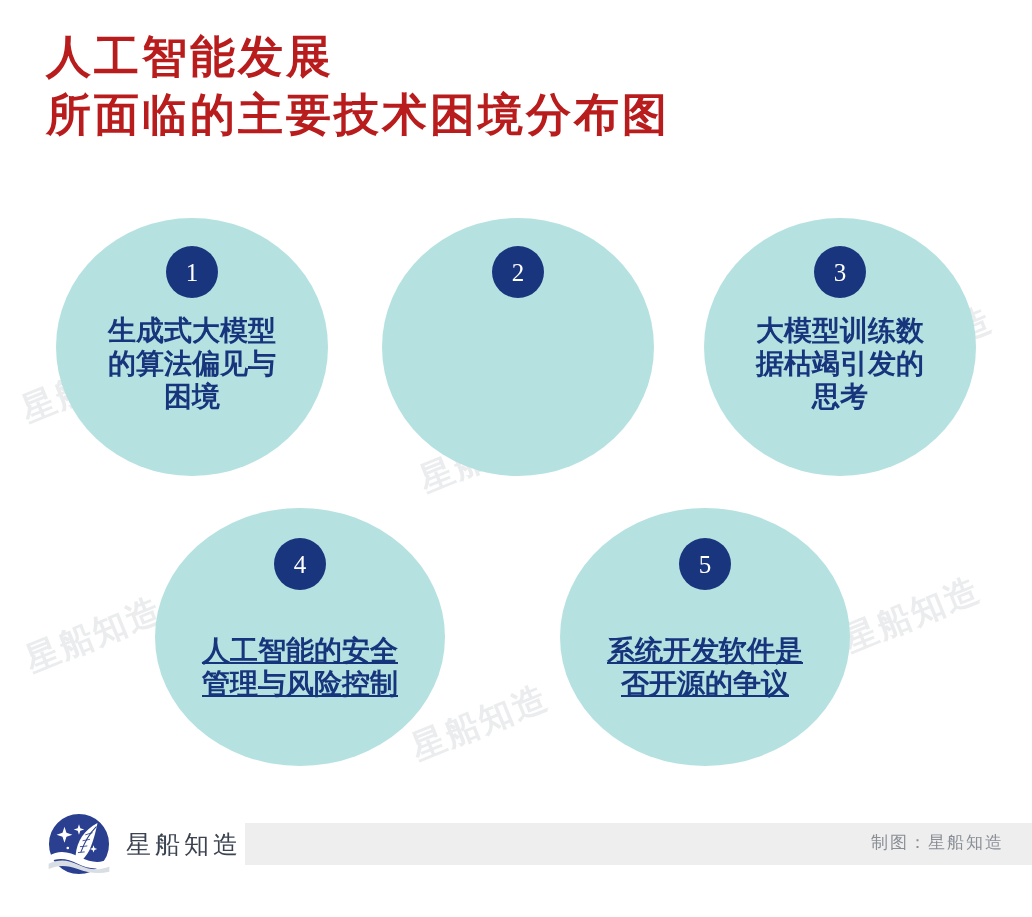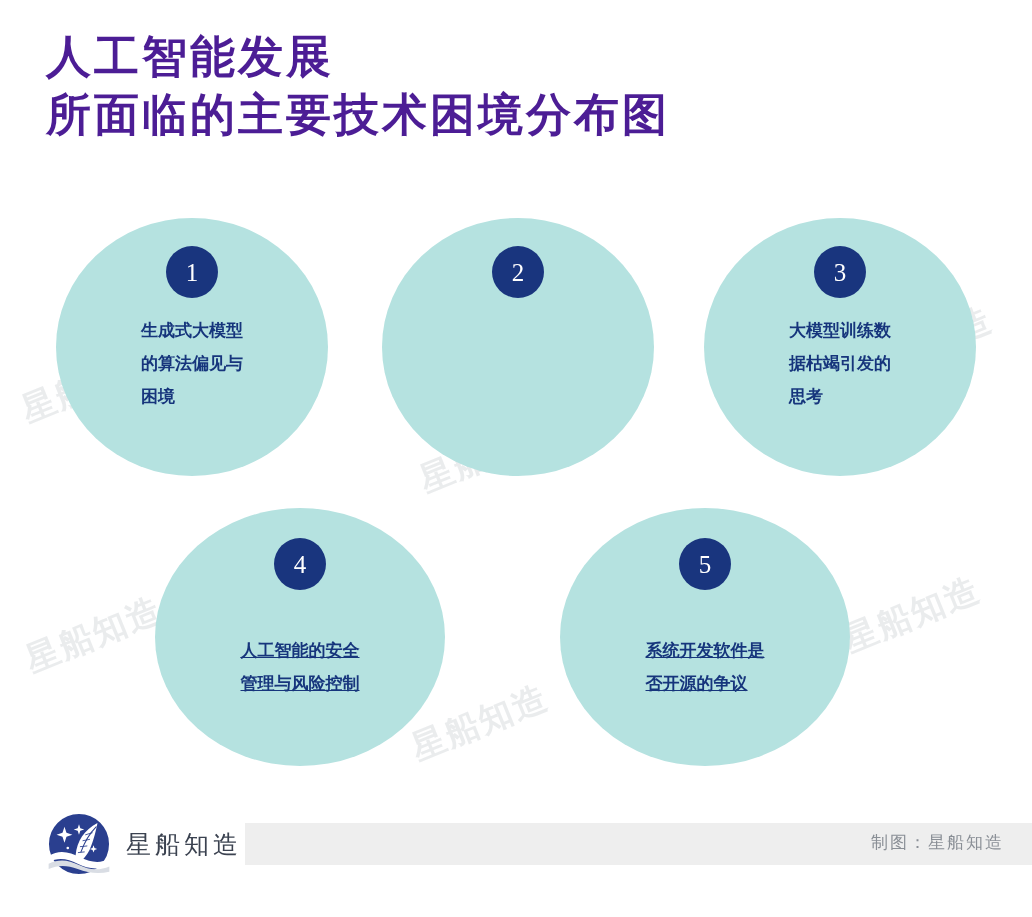--- a/index.html
+++ b/index.html
@@ -45,21 +45,21 @@
     left: 46px;
     top: 28px;
     z-index: 10;
   }
   .title-line {
     font-family: "DejaVu Sans", "Liberation Sans", sans-serif;
     font-weight: 700;
     font-size: 45px;
     line-height: 58px;
     letter-spacing: 3px;
-    color: #4c1d95;
+    color: #b91c1c;
     white-space: nowrap;
   }
 
   
   #bubble-layer {
     position: absolute;
     inset: 0;
     z-index: 6;
   }
   .bubble {
@@ -80,23 +80,24 @@
     align-items: center;
     justify-content: center;
     font-family: "Liberation Serif", "DejaVu Serif", serif;
     font-size: 25px;
     line-height: 1;
     font-weight: 400;
   }
   .bubble-text {
     font-family: "DejaVu Sans", "Liberation Sans", sans-serif;
     font-weight: 700;
-    font-size: 17px;
+    font-size: 28px;
     line-height: 33px;
     color: #16357c;
+    text-align: center;
     white-space: pre-line;
     padding: 0 26px;
   }
 
   
   .bubble.r1 { width: 272px; height: 258px; top: 218px; }
   .bubble.r1 .bubble-badge { margin-top: 28px; }
   .bubble.r1 .bubble-text  { margin-top: 16px; }
   #bubble-1 { left: 56px; }
   #bubble-2 { left: 382px; }

